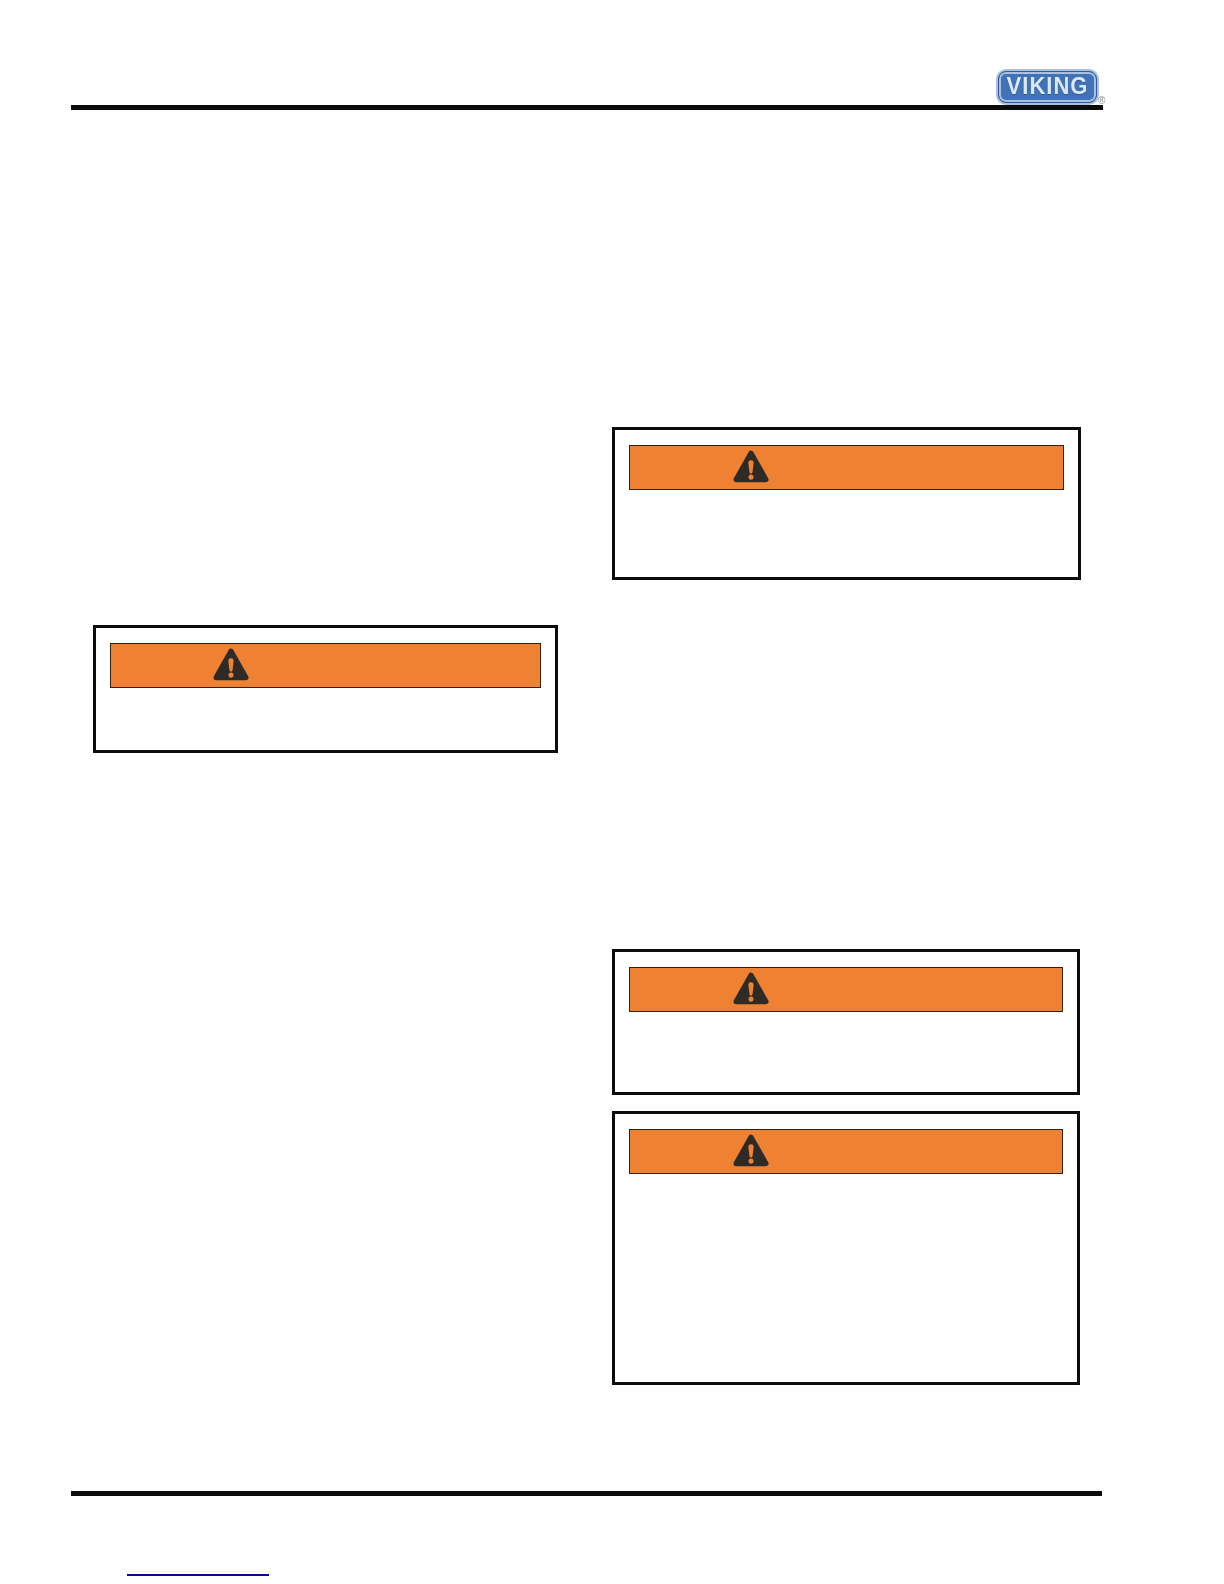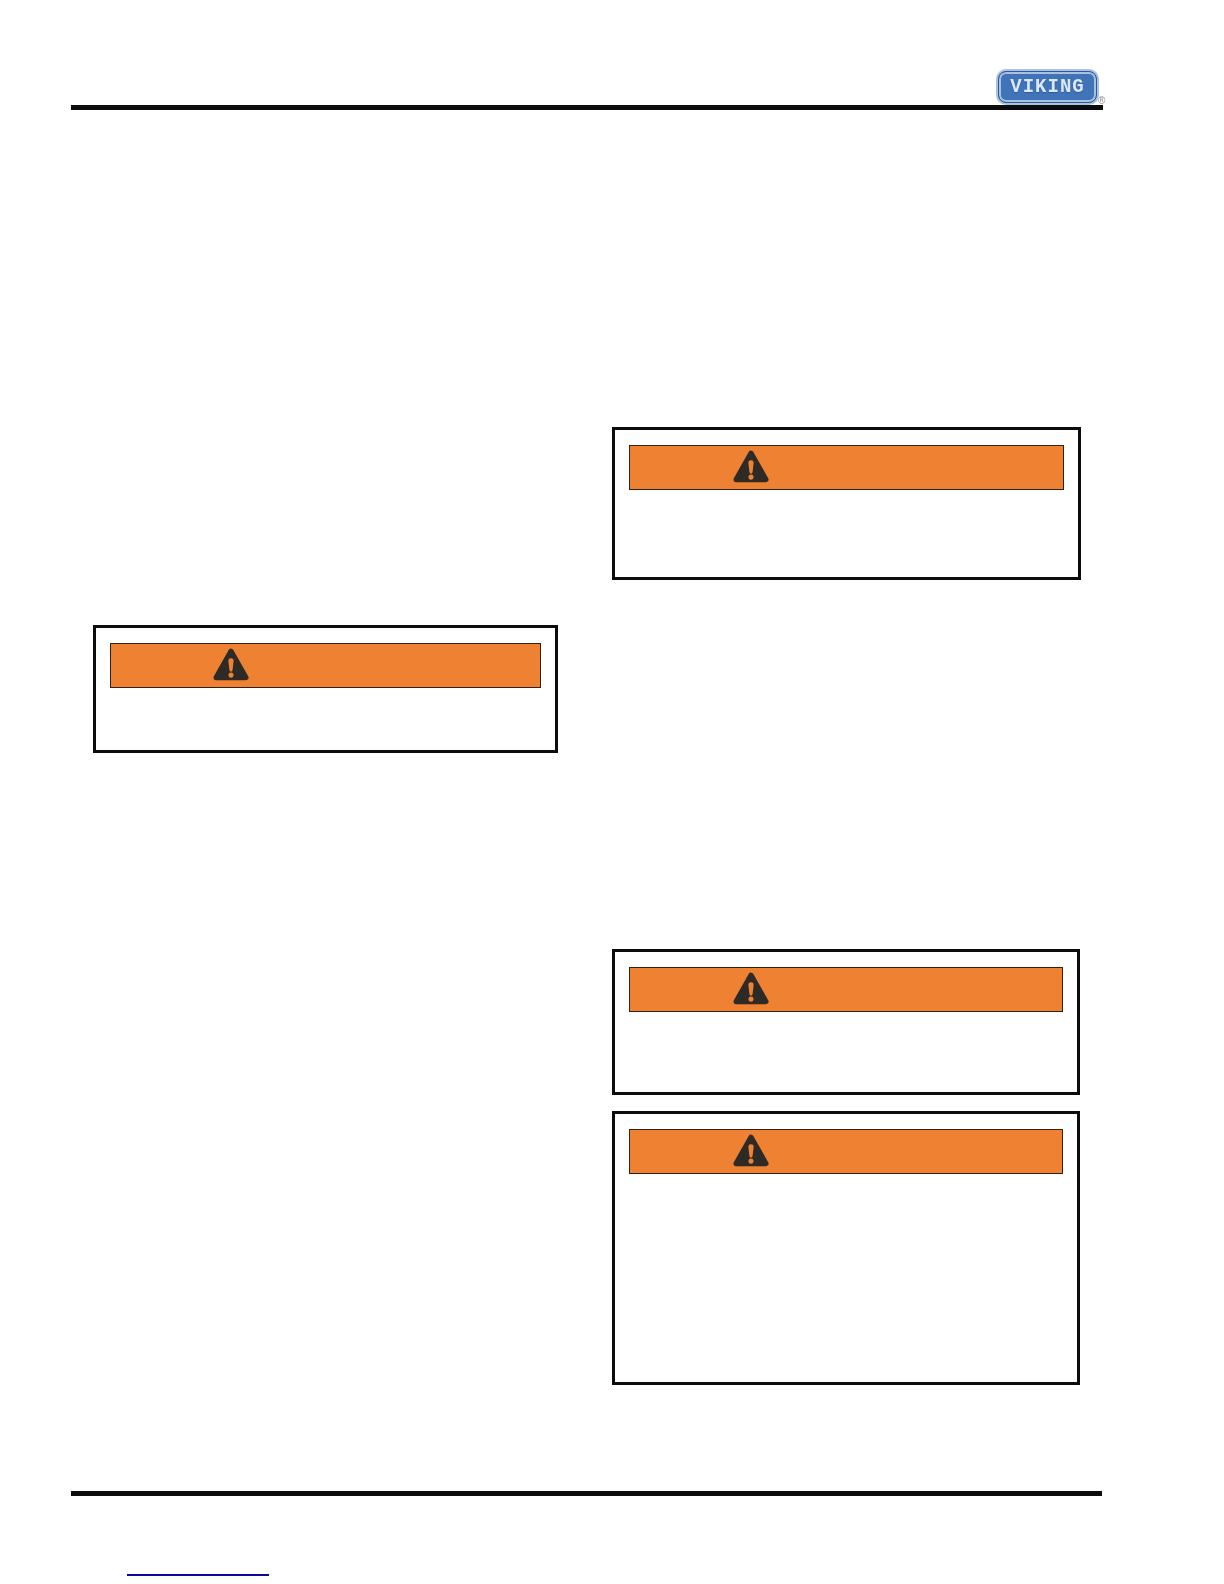--- a/index.html
+++ b/index.html
@@ -14,23 +14,23 @@
   .logo{
     position:absolute;left:998px;top:71px;width:99px;height:32px;
     background:var(--logo-blue,#4173B8);
     border:1px solid #2f5a96;
     border-radius:8px;
     box-shadow:0 0 0 2px #a9c2e2, inset 0 0 0 2px rgba(255,255,255,0.55);
     display:flex;align-items:center;justify-content:center;
     box-sizing:border-box;
   }
   .logo-text{
-    font-family:Liberation Mono, monospace;
+    font-family:Liberation Sans, sans-serif;
     font-weight:bold;
-    font-size:19px;
+    font-size:22px;
     letter-spacing:1px;
     color:var(--logo-text,#DCE8F6);
     text-shadow:0 1px 1px #2f5a96;
     line-height:1;
     transform:scaleY(1.05);
   }
   .reg-mark{
     position:absolute;left:1098px;top:95px;
     font-size:10px;color:var(--reg-gray,#8B8B8B);
   }

